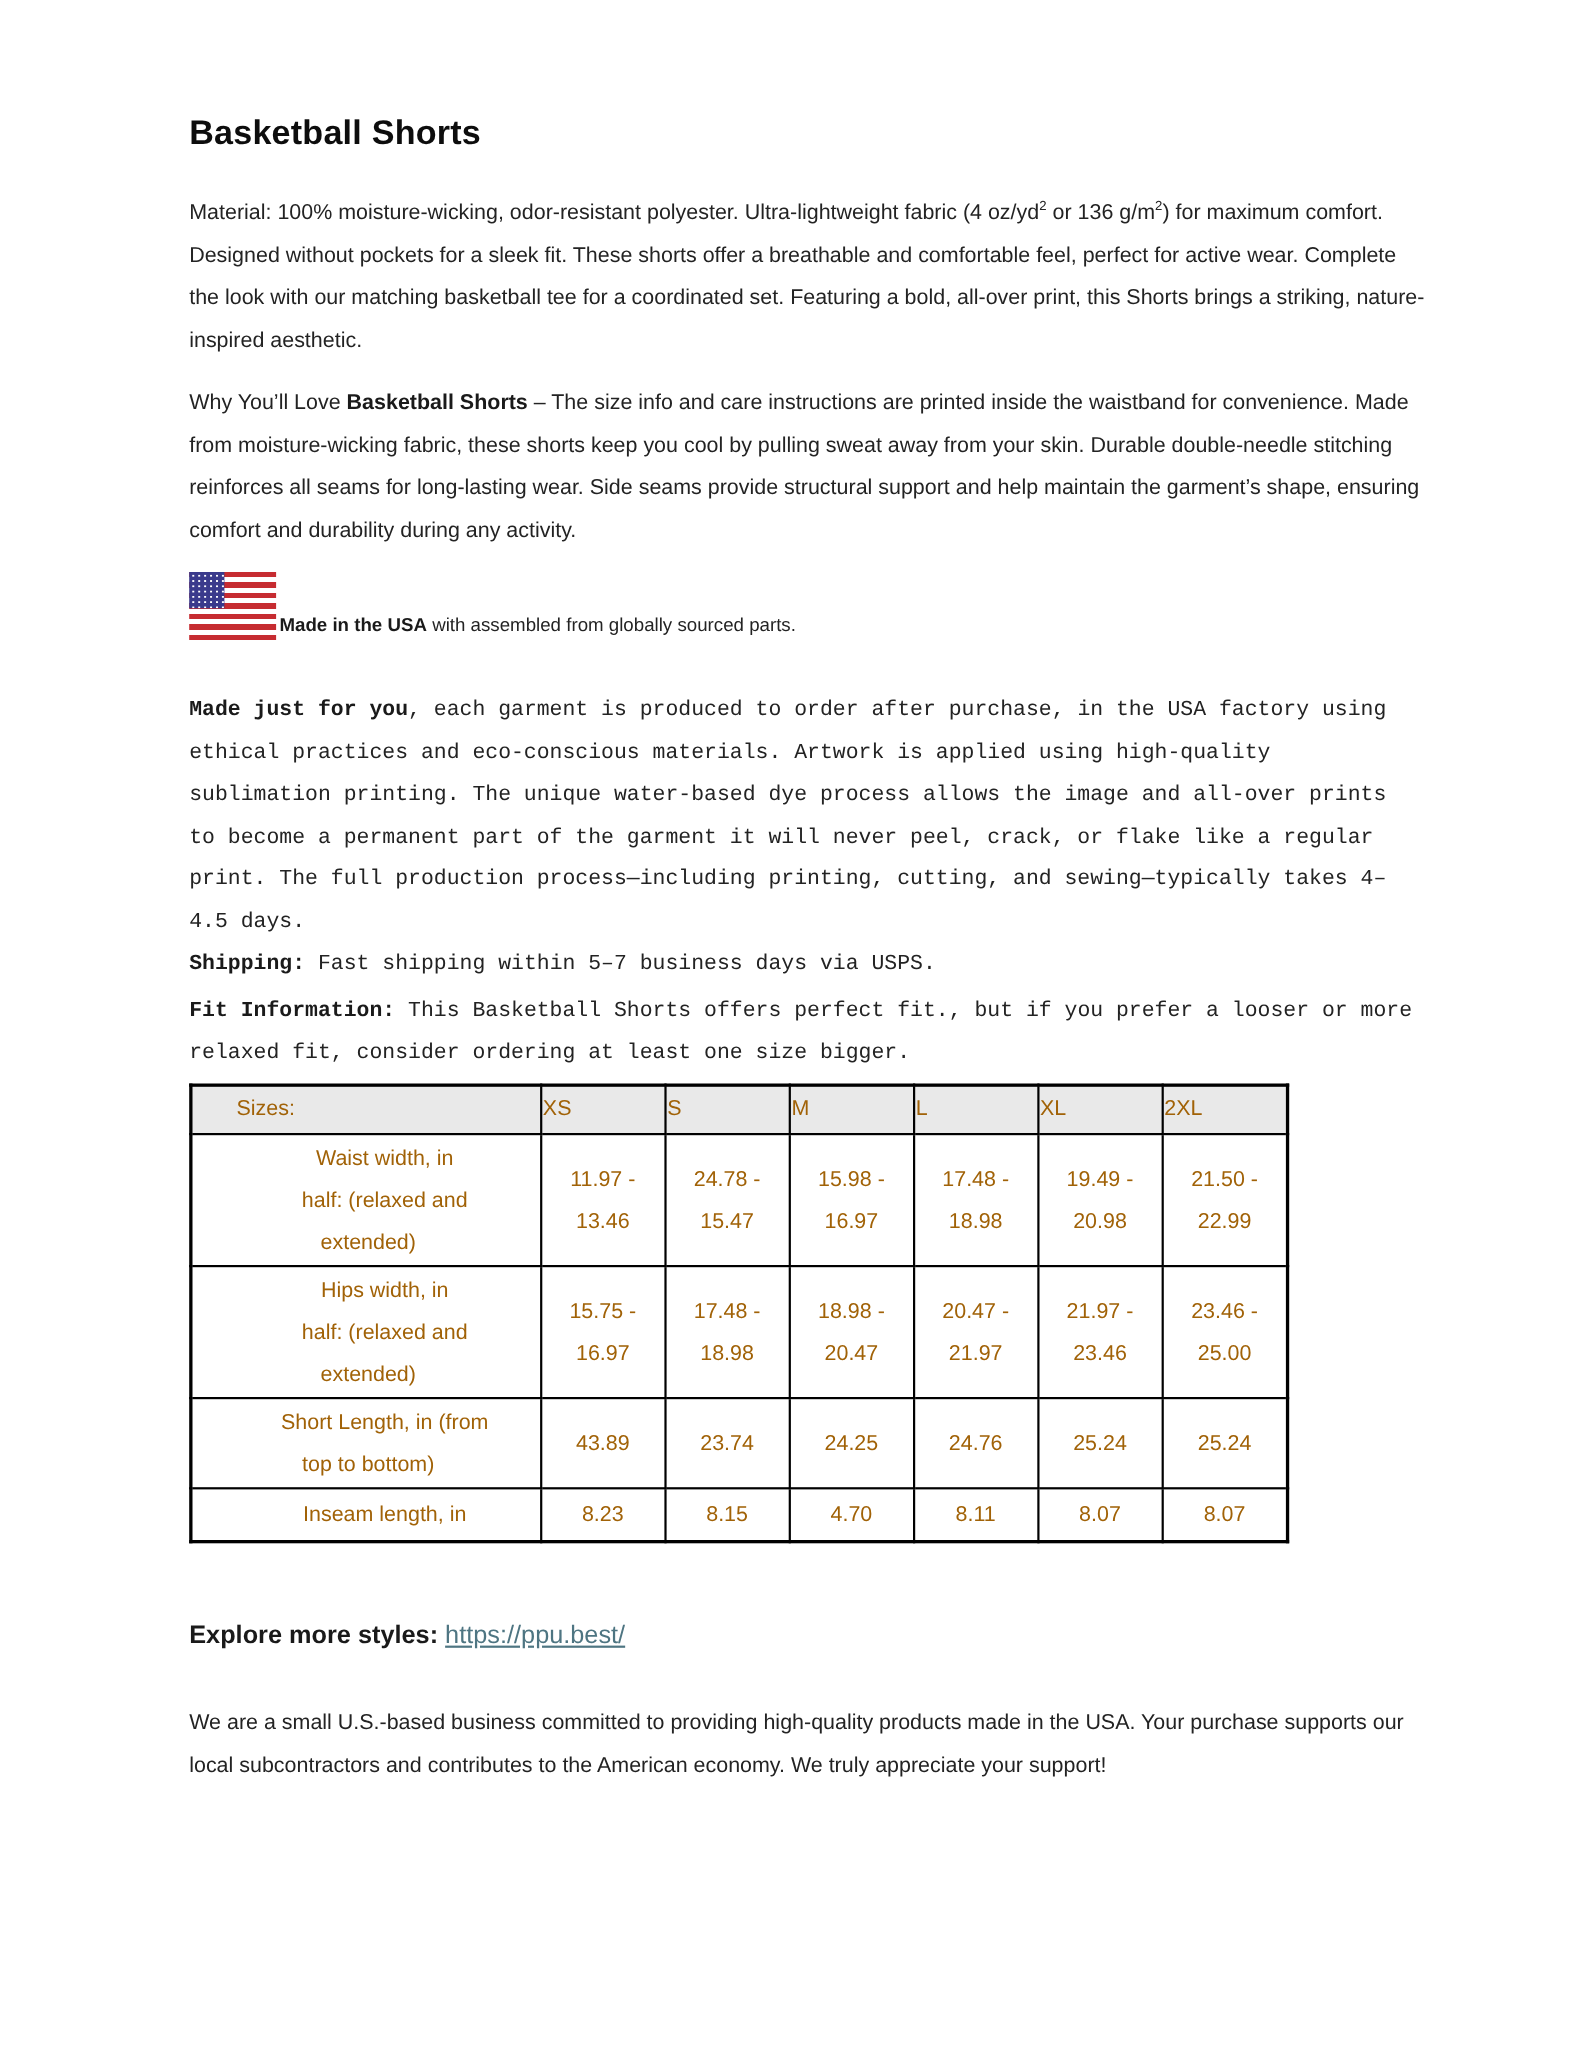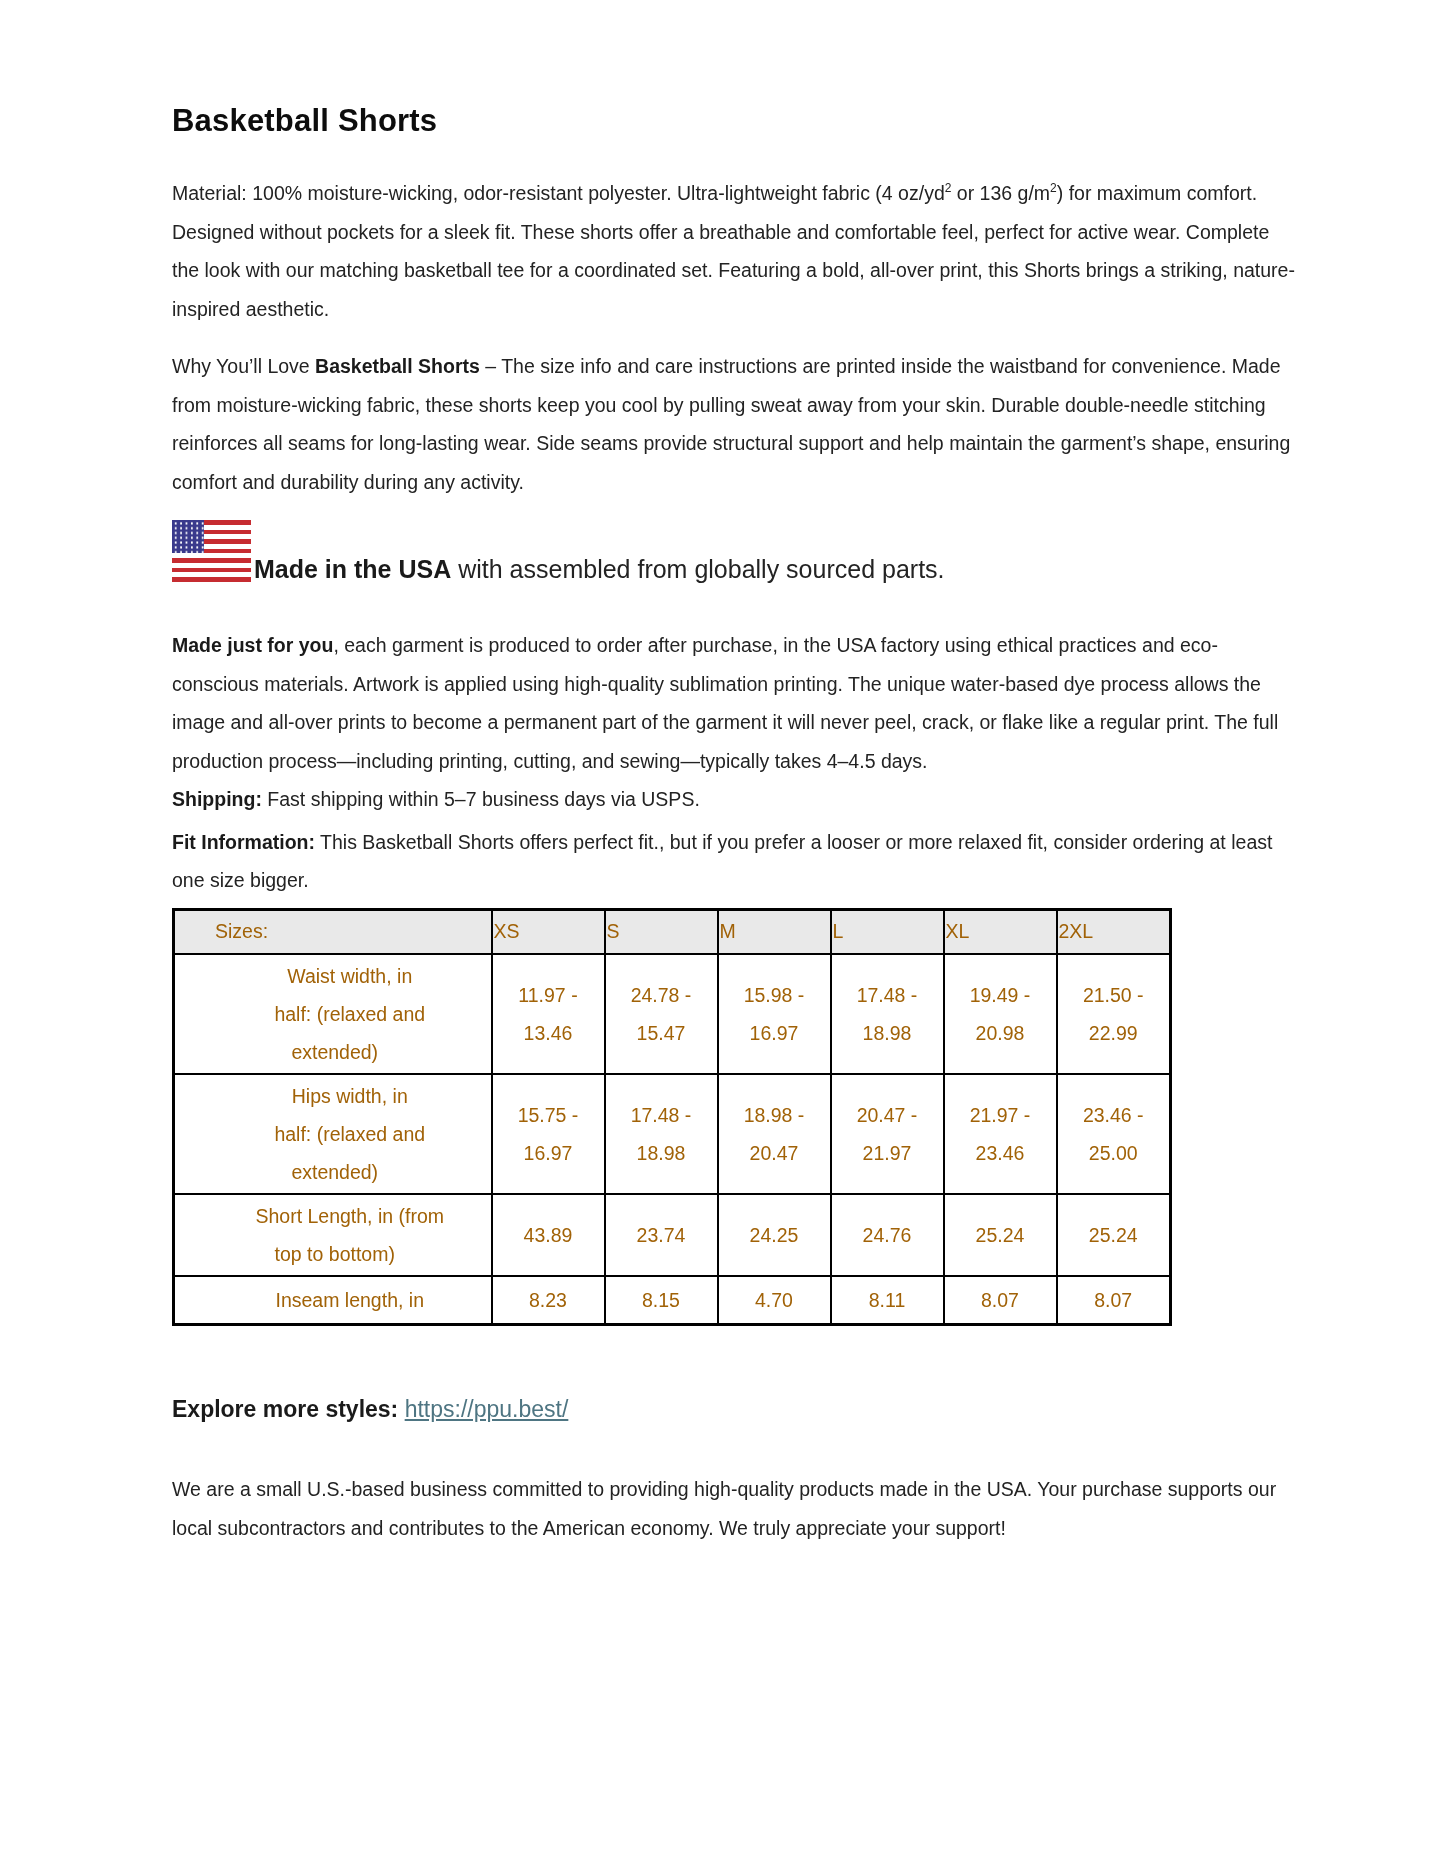--- a/index.html
+++ b/index.html
@@ -39,21 +39,21 @@
   sup.sq {
     font-size: 12px;
     line-height: 0;
     vertical-align: 8px;
   }
   
   .usa-line {
     display: flex;
     align-items: flex-end;
     margin: 9px 0 44px 0;
-    font-size: 25px;
+    font-size: 17px;
     line-height: 26px;
   }
   .flag {
     position: relative;
     display: inline-block;
     width: 79px;
     height: 62px;
     margin-right: 3px;
     background: repeating-linear-gradient(
       to bottom,
@@ -66,21 +66,21 @@
     position: absolute;
     top: 0;
     left: 0;
     width: 32px;
     height: 33.4px;
     background-color: #3A3A8C;
     background-image: radial-gradient(#ffffff 1.05px, rgba(255,255,255,0) 1.35px);
     background-size: 5.4px 4.8px;
     background-position: 1px 1px;
   }
-  .tight { margin: 0; }
+  .tight { margin: 0; font-family: Liberation Mono, monospace; }
   .fit-line { margin: 4px 0 0 0; }
   
   table.size-table {
     border-collapse: collapse;
     table-layout: fixed;
     width: 1000px;
     margin: 8px 0 0 0;
     color: #a16207;
   }
   table.size-table th,

